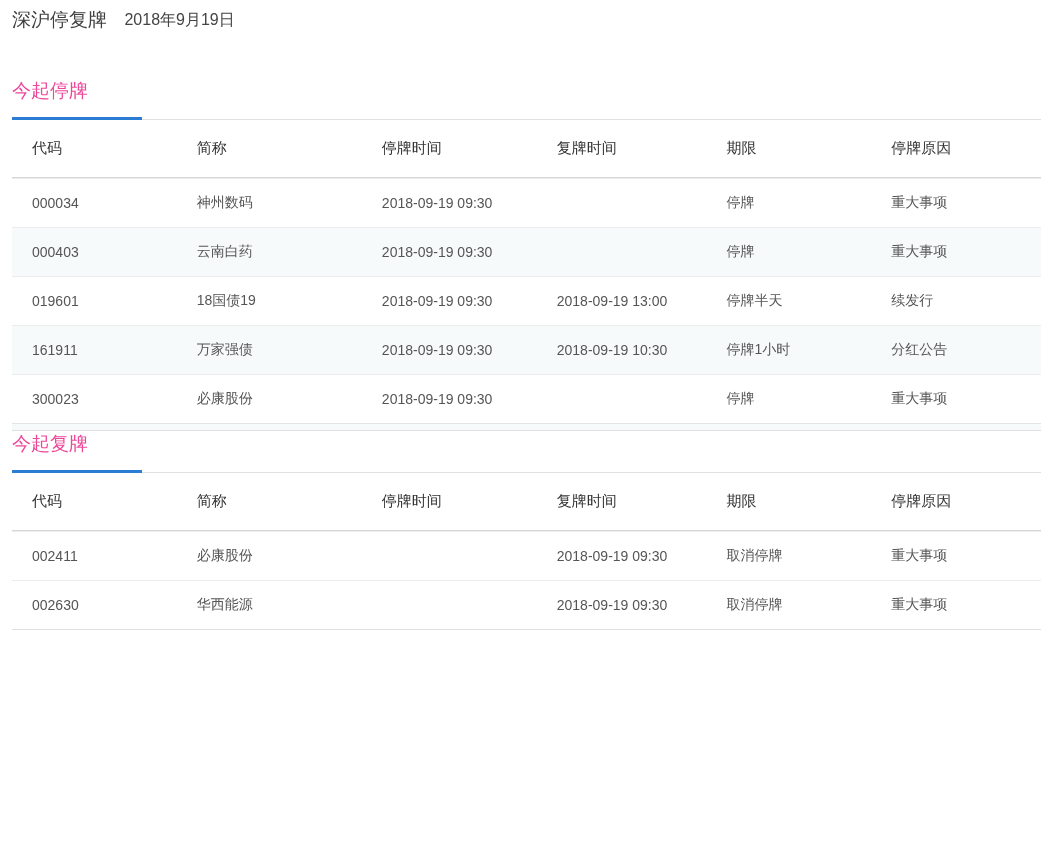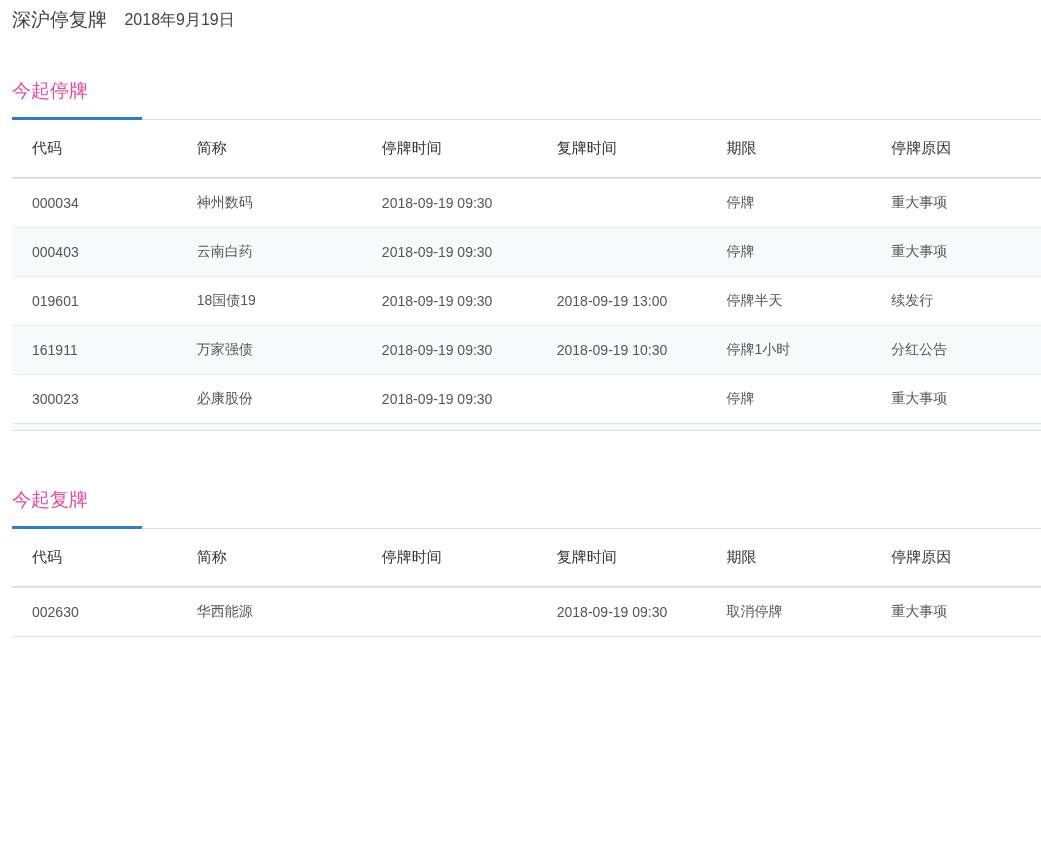--- a/index.html
+++ b/index.html
@@ -27,21 +27,21 @@
   .page-date {
     display: inline-block;
     font-size: 16px;
     color: #444444;
     margin-left: 13px;
     vertical-align: 1px;
   }
 
   
   .section-1 { margin-top: 45px; }
-  .section-2 { margin-top: 56px; }
+  .section-2 { }
   .section-title {
     font-size: 19px; line-height: 26px;
     font-weight: 400;
     color: #ec4899;
     margin: 0 0 13px 0;
   }
   .section-underline {
     position: relative;
     height: 3px;
     border-bottom: 1px solid #e0e0e0;
@@ -193,20 +193,28 @@
           <th>代码</th>
           <th>简称</th>
           <th>停牌时间</th>
           <th>复牌时间</th>
           <th>期限</th>
           <th>停牌原因</th>
         </tr>
       </thead>
       <tbody>
           <tr>
+            <td>002411</td>
+            <td>必康股份</td>
+            <td></td>
+            <td>2018-09-19 09:30</td>
+            <td>取消停牌</td>
+            <td>重大事项</td>
+          </tr>
+          <tr>
             <td>002630</td>
             <td>华西能源</td>
             <td></td>
             <td>2018-09-19 09:30</td>
             <td>取消停牌</td>
             <td>重大事项</td>
           </tr>
         </tbody>
     </table>
   </div>

